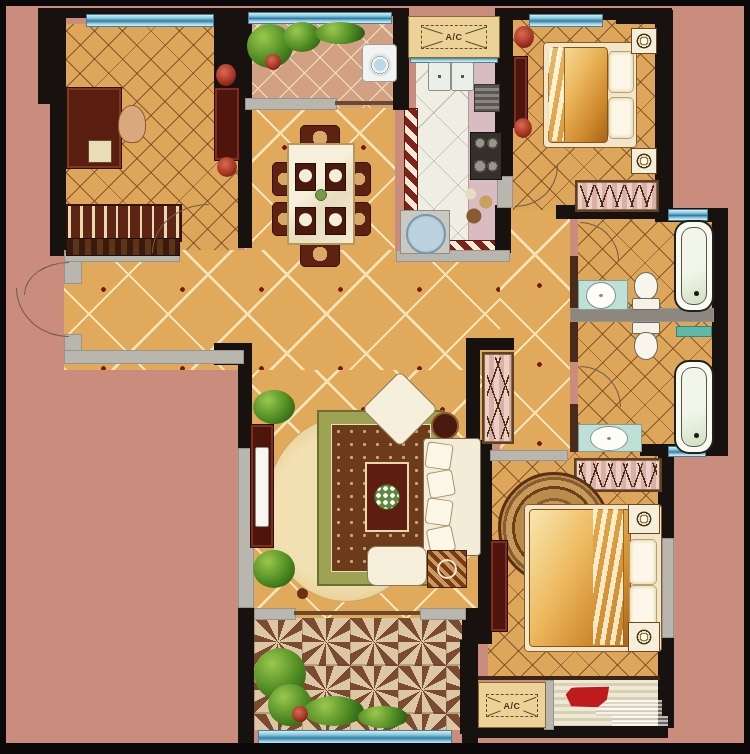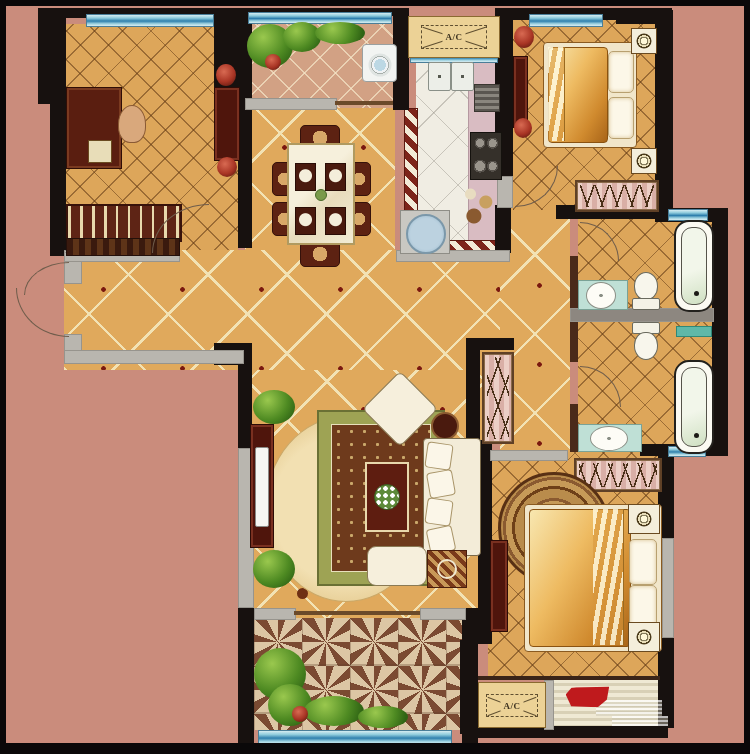--- a/index.html
+++ b/index.html
@@ -1,17 +1,17 @@
 <!DOCTYPE html>
 <html><head>
 <meta charset="utf-8">
 <style>
   html,body{margin:0;padding:0;background:#2b2b2b;}
   #plan{position:relative;width:750px;height:754px;margin:0 auto;background:#ca8c7c;overflow:hidden;
-        font-family:Liberation Serif, serif;}
+        font-family:Liberation Sans, sans-serif;}
   .abs{position:absolute;}
   .frame{position:absolute;inset:0;border:6px solid #0a0809;border-bottom-width:11px;pointer-events:none;z-index:60;}
   .wall{position:absolute;background:#17110f;z-index:20;}
   .woodwall{position:absolute;background:#4a2a1a;z-index:20;}
   .sill{position:absolute;background:#b9b6af;border:1px solid #97948d;z-index:21;}
   .window{position:absolute;border:1px solid #4a7e98;z-index:22;
       background:linear-gradient(180deg,#d5ecf1 0%,#8ecbdc 28%,#2e7fad 55%,#9ed2e0 80%,#d8edf2 100%);}
   .tile-small{background-color:#dda65a;background-image:
       repeating-linear-gradient(45deg,rgba(101,60,22,.55) 0 1.3px,transparent 1.3px 20px),
       repeating-linear-gradient(-45deg,rgba(101,60,22,.55) 0 1.3px,transparent 1.3px 20px);}

